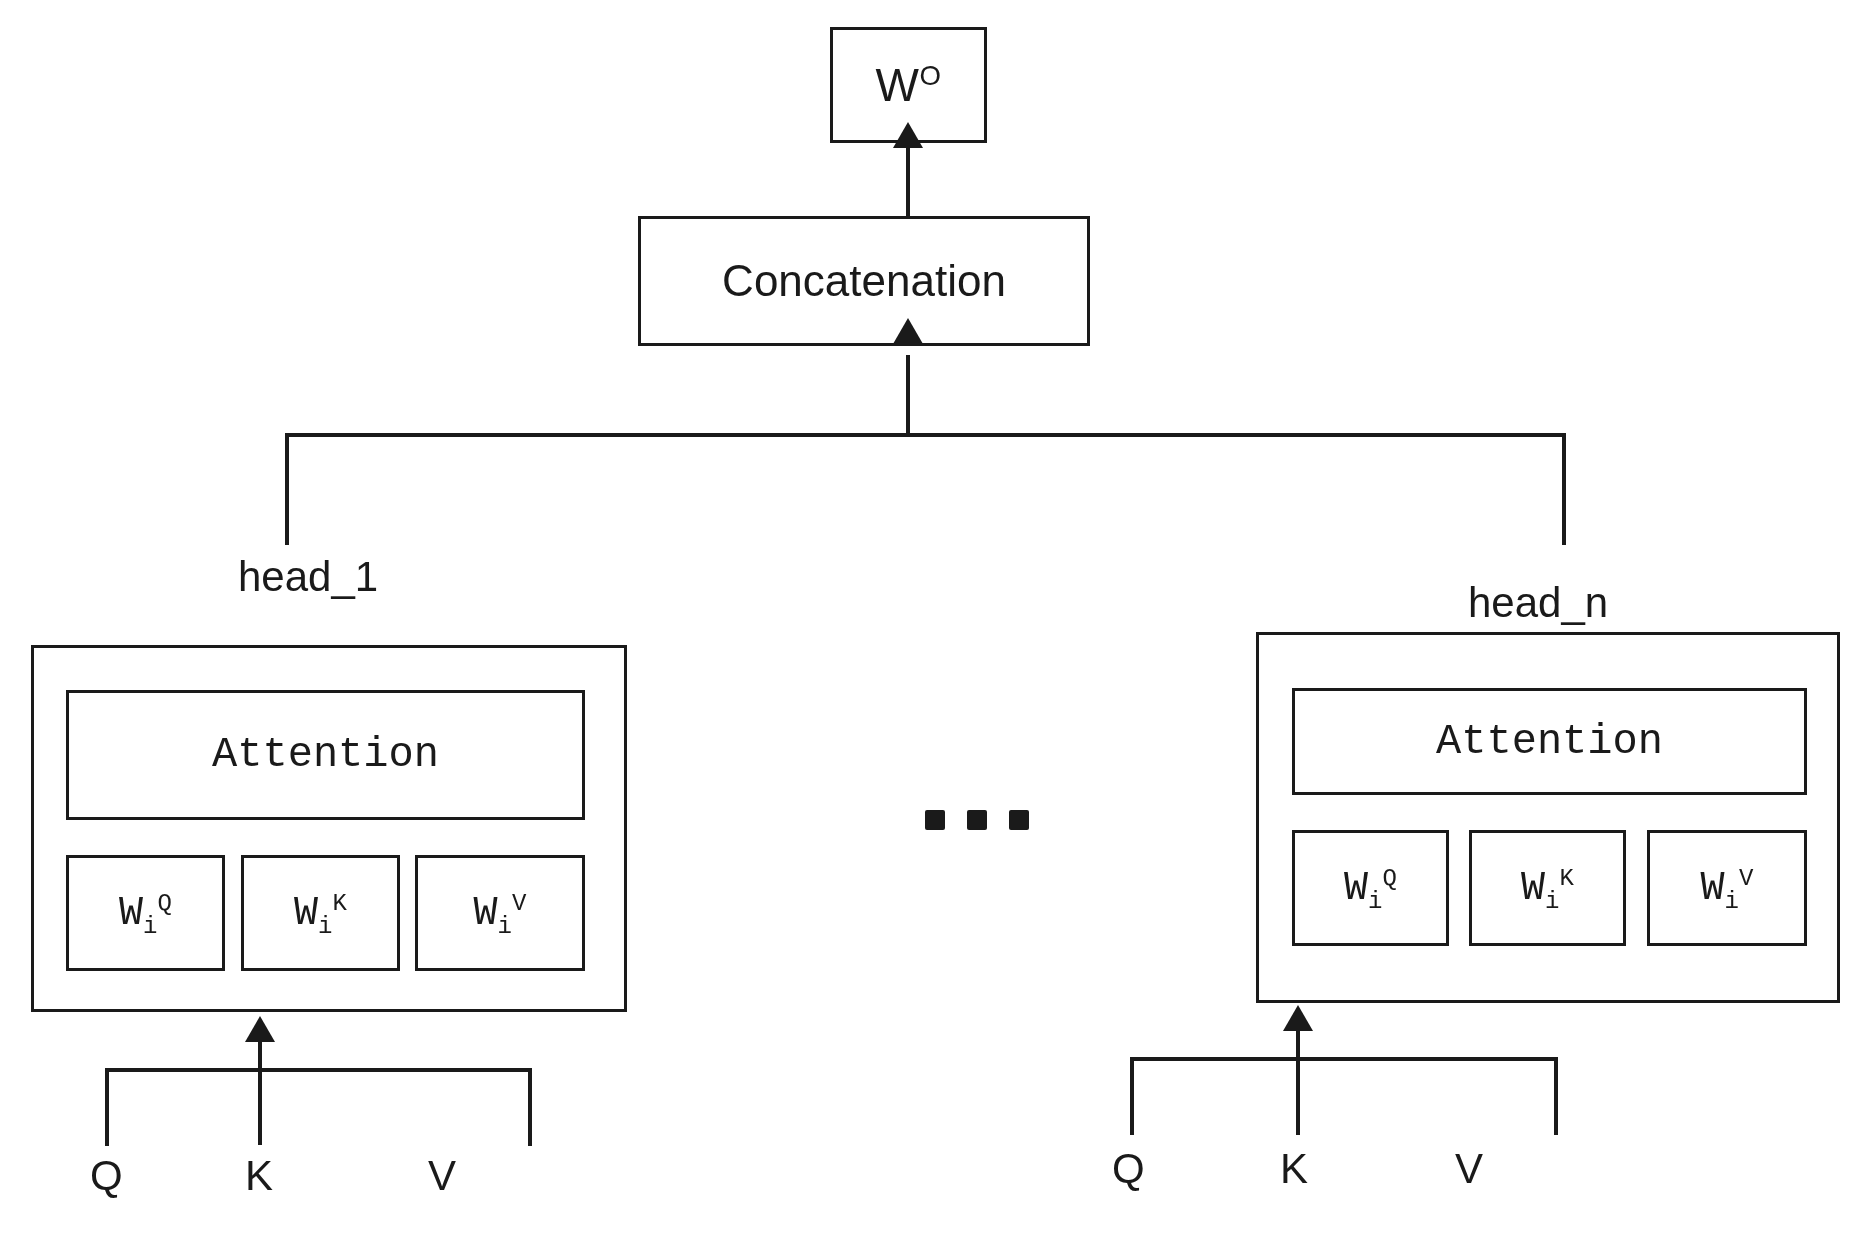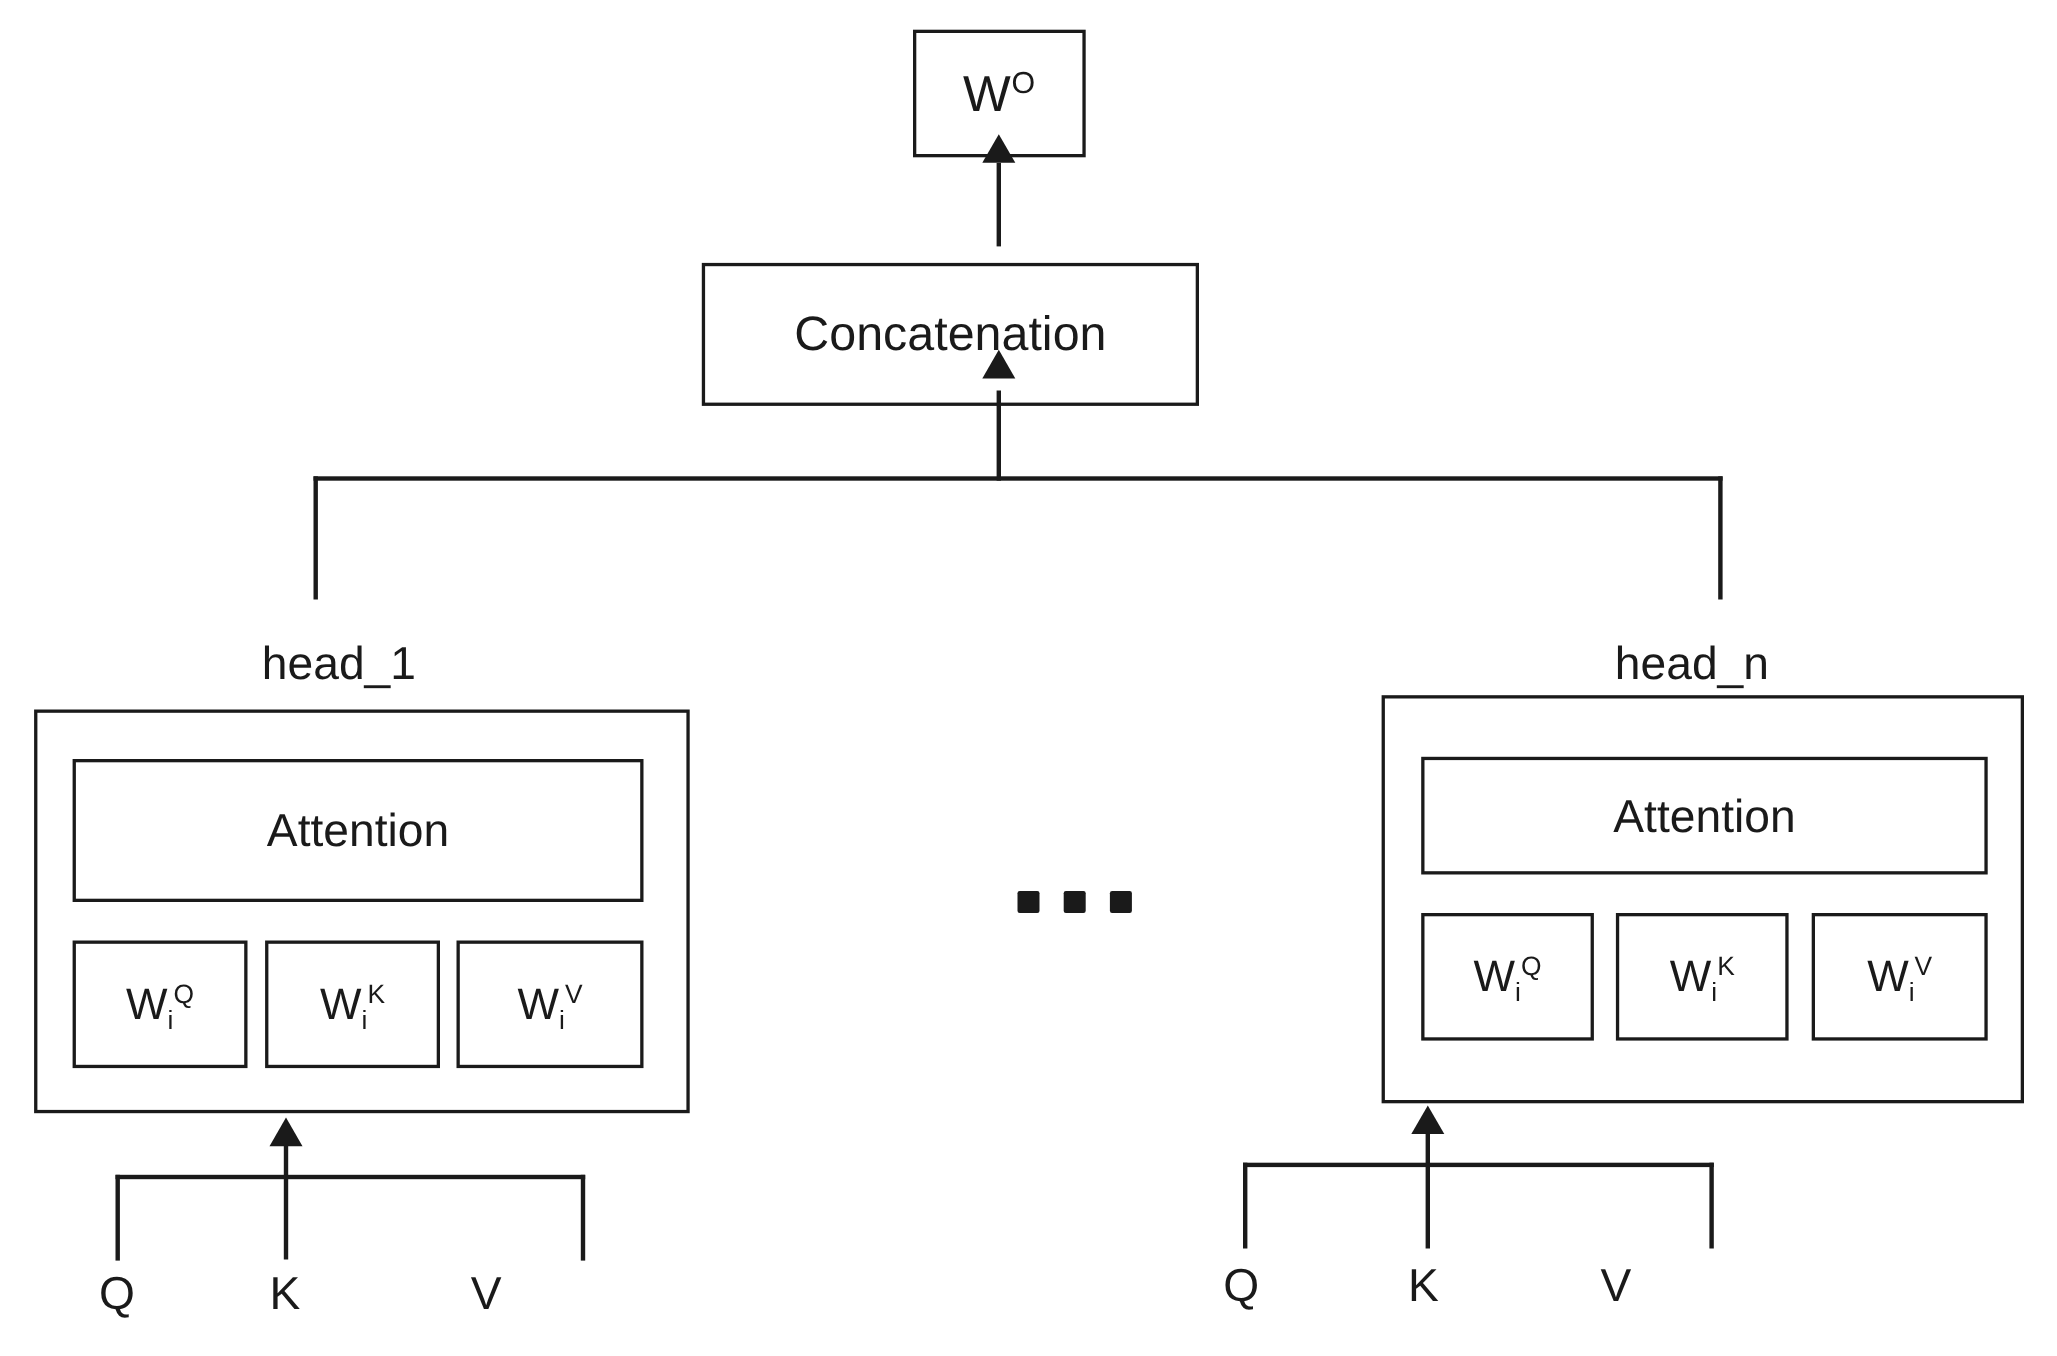--- a/index.html
+++ b/index.html
@@ -23,20 +23,21 @@
     box-sizing: border-box;
     border: 3px solid #1a1a1a;
     background: #ffffff;
     display: flex;
     align-items: center;
     justify-content: center;
     text-align: center;
   }
   .box-inner {
     border-width: 3px;
+    font-family: Liberation Mono, monospace;
   }
   .lbl {
     position: absolute;
     white-space: nowrap;
     line-height: 1;
   }
   .txt-wo {
     font-size: 46px;
     letter-spacing: 0.5px;
   }
@@ -102,32 +103,32 @@
 
 <div id="canvas">
 
   <div class="box" style="left:830px; top:27px; width:157px; height:116px;">
     <span class="txt-wo"><span>W</span><sup>O</sup></span>
   </div>
 
   <div class="vline" style="left:906px; top:148px; height:76px;"></div>
   <div class="arrowhead" style="left:893px; top:122px;"></div>
 
-  <div class="box" style="left:638px; top:239px; width:452px; height:130px;">
+  <div class="box" style="left:638px; top:216px; width:452px; height:130px;">
     <span class="txt-concat">Concatenation</span>
   </div>
 
   <div class="vline" style="left:906px; top:355px; height:82px;"></div>
   <div class="arrowhead" style="left:893px; top:318px;"></div>
 
   <div class="hline" style="left:285px; top:433px; width:1281px;"></div>
   <div class="vline" style="left:285px; top:433px; height:112px;"></div>
   <div class="vline" style="left:1562px; top:433px; height:112px;"></div>
 
-  <div class="lbl txt-head" style="left:238px; top:582px;">head_1</div>
+  <div class="lbl txt-head" style="left:238px; top:556px;">head_1</div>
 
   <div class="box" style="left:31px; top:645px; width:596px; height:367px;"></div>
 
   <div class="box box-inner" style="left:66px; top:690px; width:519px; height:130px;">
     <span class="txt-attention">Attention</span>
   </div>
 
   <div class="box box-inner" style="left:66px; top:855px; width:159px; height:116px;">
     <span class="txt-w"><span>W</span><sub>i</sub><sup>Q</sup></span>
   </div>

